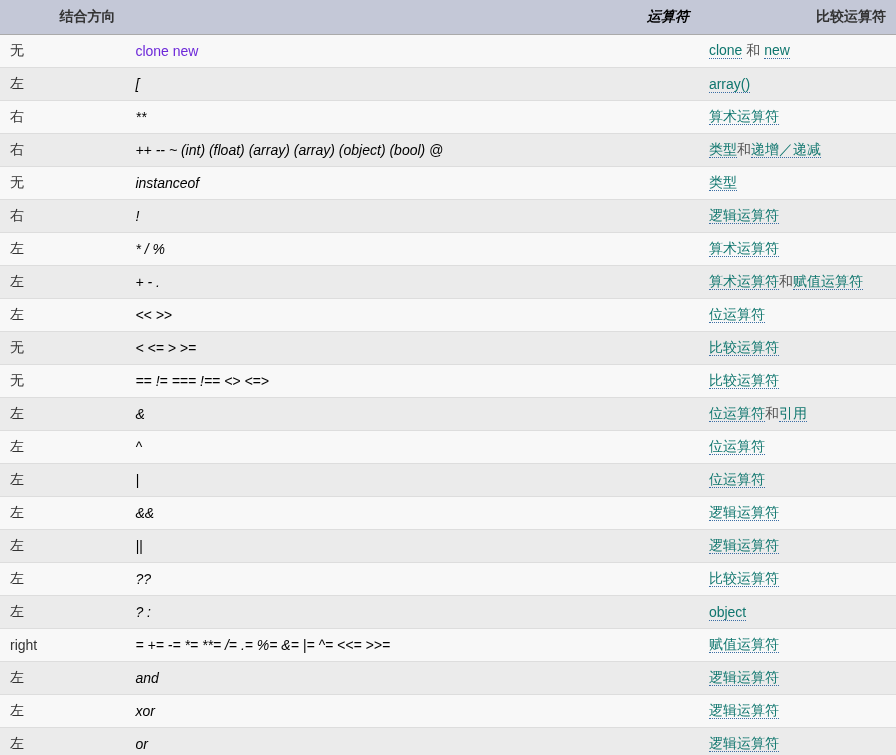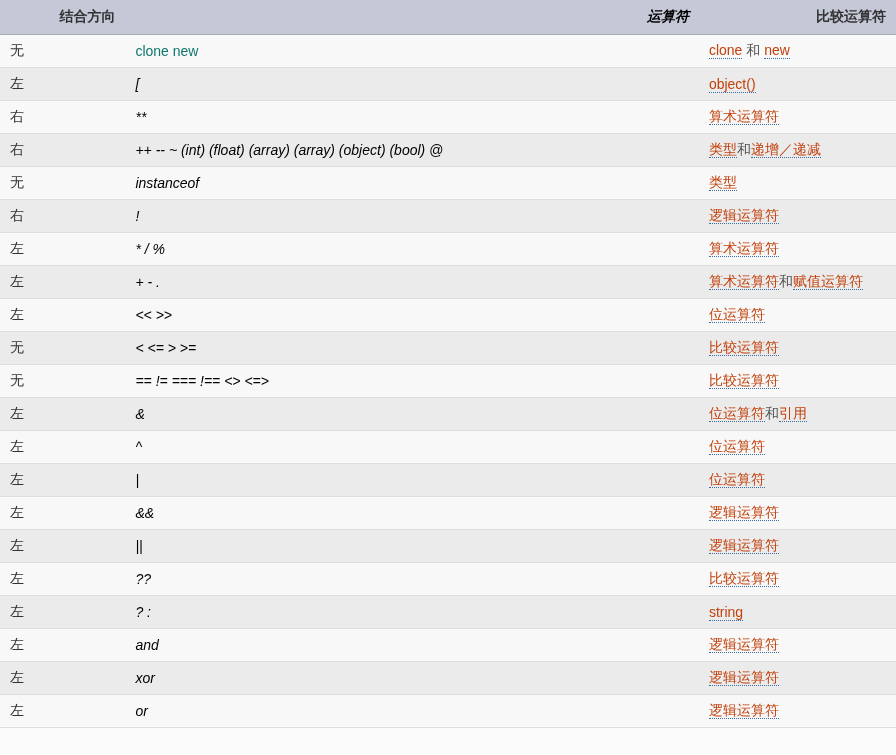--- a/index.html
+++ b/index.html
@@ -46,24 +46,24 @@
     .col-op {
       width: 64%;
       font-style: italic;
       color: #000000;
     }
     .col-info {
       width: 22%;
     }
     .op-plain {
       font-style: normal;
-      color: #0f766e;
+      color: #6d28d9;
     }
     a.doc-link {
-      color: #c2410c;
+      color: #0f766e;
       text-decoration: none;
       border-bottom: 1px dotted #3b6ea5;
       cursor: pointer;
     }
     .info-text {
       color: #555;
     }
   </style>
 </head>
 <body>
@@ -78,21 +78,21 @@
   </thead>
   <tbody id="table-body">
   <tr>
         <td class="col-assoc">无</td>
         <td class="col-op op-plain">clone new</td>
         <td class="col-info"><a class="doc-link">clone</a><span class="info-text"> 和 </span><a class="doc-link">new</a></td>
       </tr>
       <tr>
         <td class="col-assoc">左</td>
         <td class="col-op">[</td>
-        <td class="col-info"><a class="doc-link">object()</a></td>
+        <td class="col-info"><a class="doc-link">array()</a></td>
       </tr>
       <tr>
         <td class="col-assoc">右</td>
         <td class="col-op">**</td>
         <td class="col-info"><a class="doc-link">算术运算符</a></td>
       </tr>
       <tr>
         <td class="col-assoc">右</td>
         <td class="col-op">++ -- ~ (int) (float) (array) (array) (object) (bool) @</td>
         <td class="col-info"><a class="doc-link">类型</a><span class="info-text">和</span><a class="doc-link">递增／递减</a></td>
@@ -158,21 +158,26 @@
         <td class="col-info"><a class="doc-link">逻辑运算符</a></td>
       </tr>
       <tr>
         <td class="col-assoc">左</td>
         <td class="col-op">??</td>
         <td class="col-info"><a class="doc-link">比较运算符</a></td>
       </tr>
       <tr>
         <td class="col-assoc">左</td>
         <td class="col-op">? :</td>
-        <td class="col-info"><a class="doc-link">string</a></td>
+        <td class="col-info"><a class="doc-link">object</a></td>
+      </tr>
+      <tr>
+        <td class="col-assoc">right</td>
+        <td class="col-op">= += -= *= **= /= .= %= &amp;= |= ^= &lt;&lt;= &gt;&gt;=</td>
+        <td class="col-info"><a class="doc-link">赋值运算符</a></td>
       </tr>
       <tr>
         <td class="col-assoc">左</td>
         <td class="col-op">and</td>
         <td class="col-info"><a class="doc-link">逻辑运算符</a></td>
       </tr>
       <tr>
         <td class="col-assoc">左</td>
         <td class="col-op">xor</td>
         <td class="col-info"><a class="doc-link">逻辑运算符</a></td>

